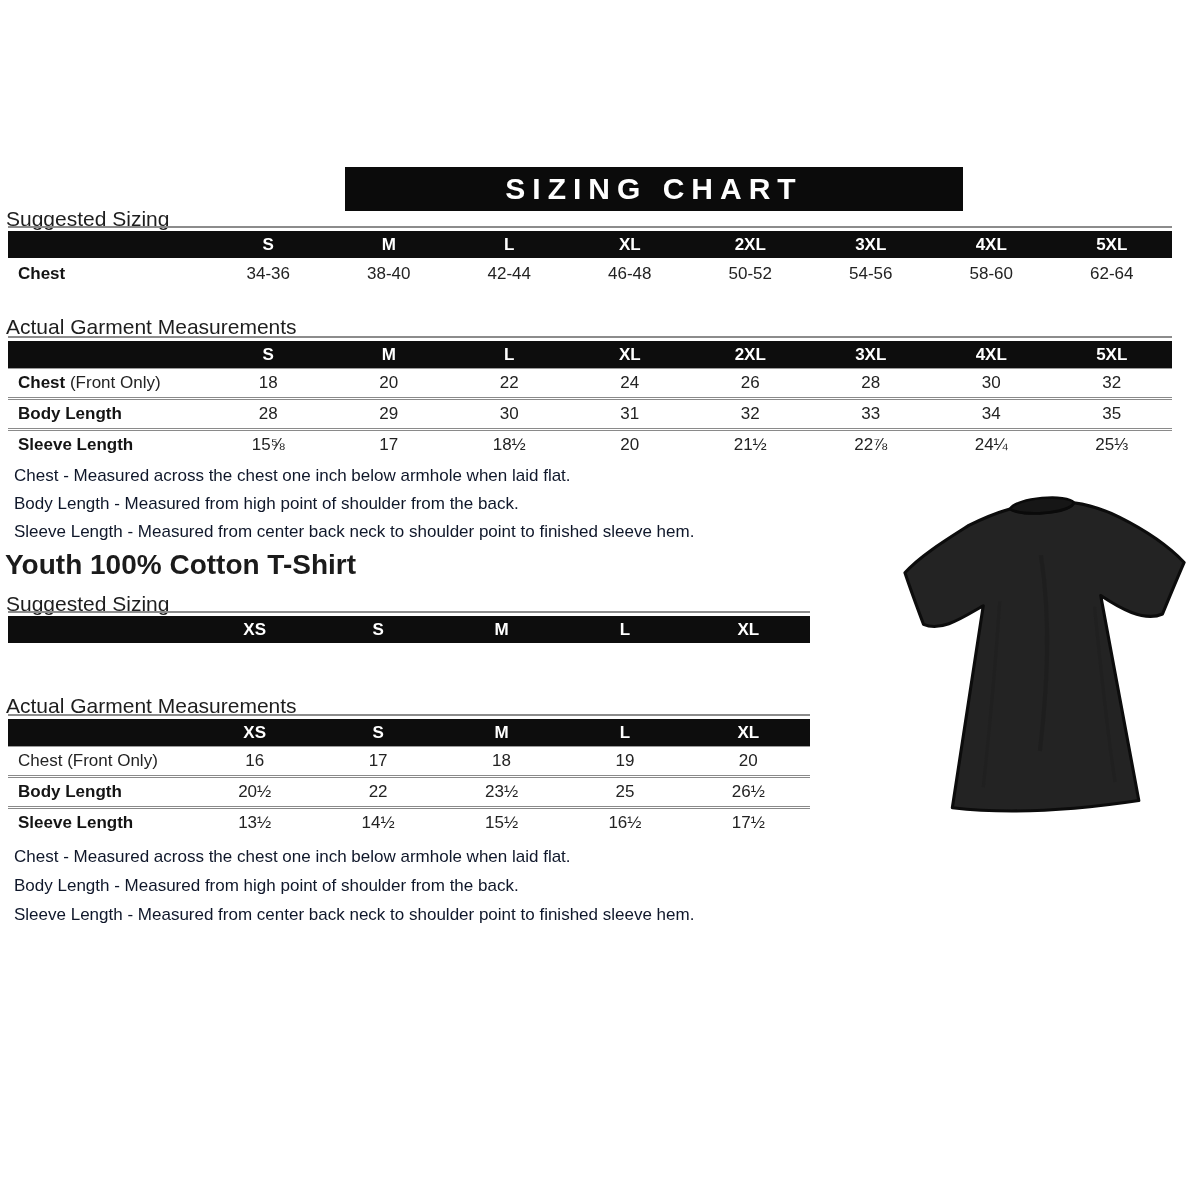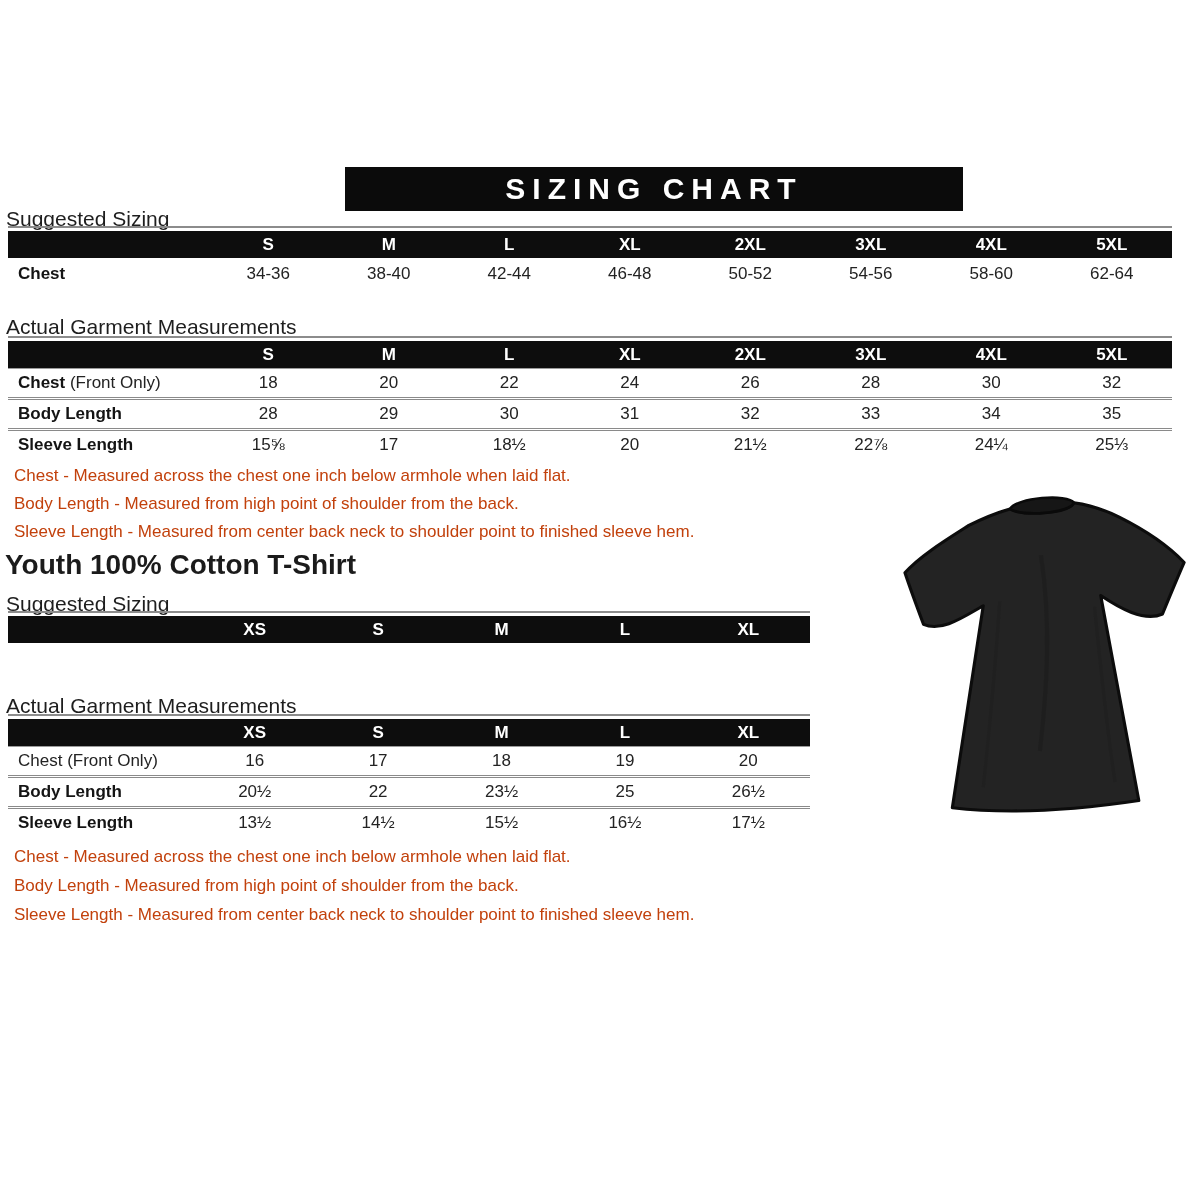--- a/index.html
+++ b/index.html
@@ -64,21 +64,21 @@
     font-size: 17px;
     color: #232323;
   }
   .trow.tall { height: 31px; }
   .trow.med  { height: 28px; }
   .rlbl { padding-left: 10px; white-space: nowrap; }
   .rlbl .b { font-weight: 700; color: #141414; }
   .rcell { flex: 1; text-align: center; }
   .actual .trow { border-top: 1px solid #9b9b9b; }
   .actual .trow + .trow { border-top: 3px double #8a8a8a; }
-  .notes { position: absolute; left: 14px; font-size: 17px; color: #c2410c; }
+  .notes { position: absolute; left: 14px; font-size: 17px; color: #0f172a; }
   .notes .note { line-height: 28px; white-space: nowrap; }
   .notes.n2 .note { line-height: 29px; }
   .shirt { position: absolute; left: 888px; top: 478px; width: 310px; height: 340px; }
 </style>
 </head>
 <body>
 
 <div class="page">
 
   <div class="banner">SIZING CHART</div>

